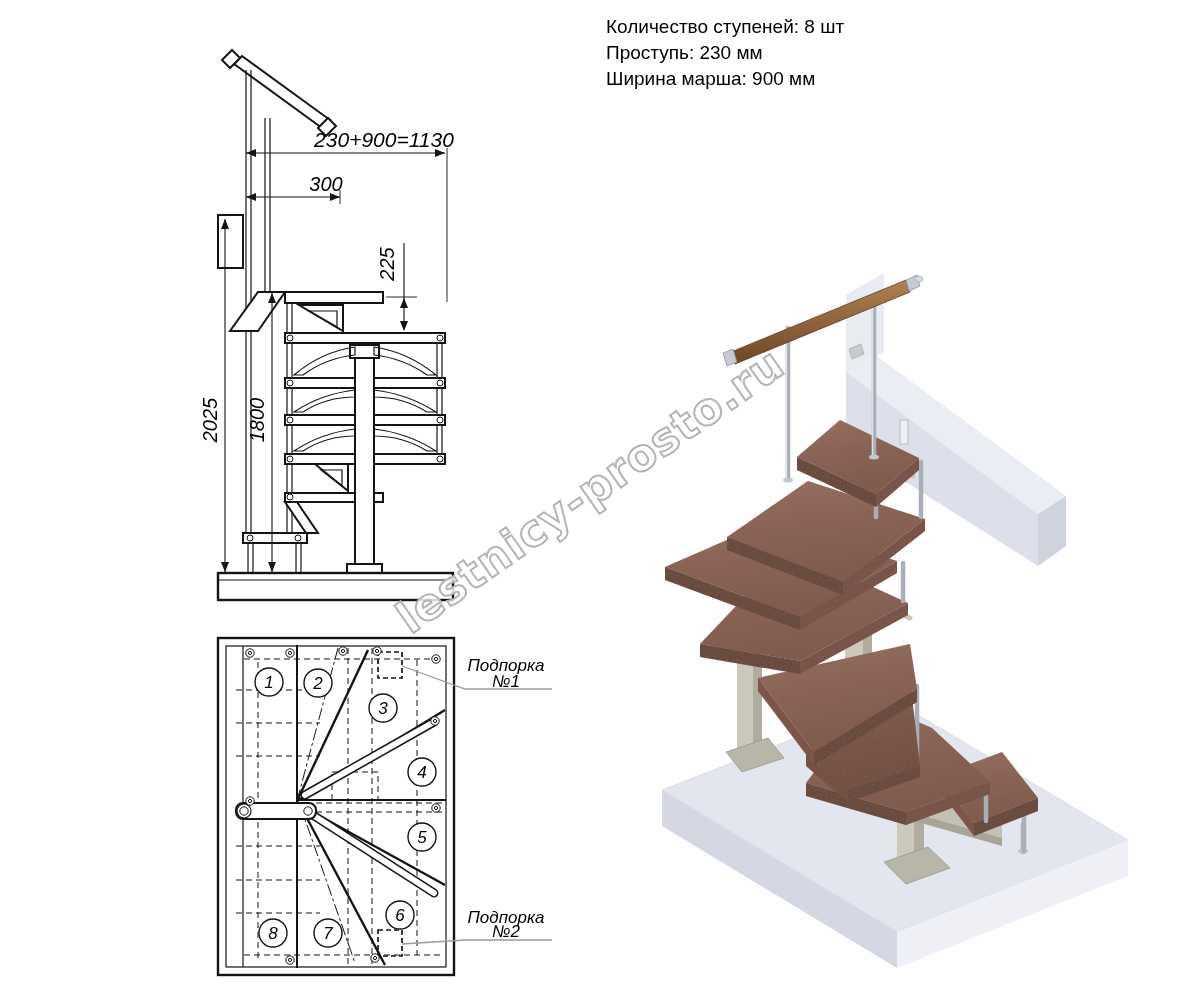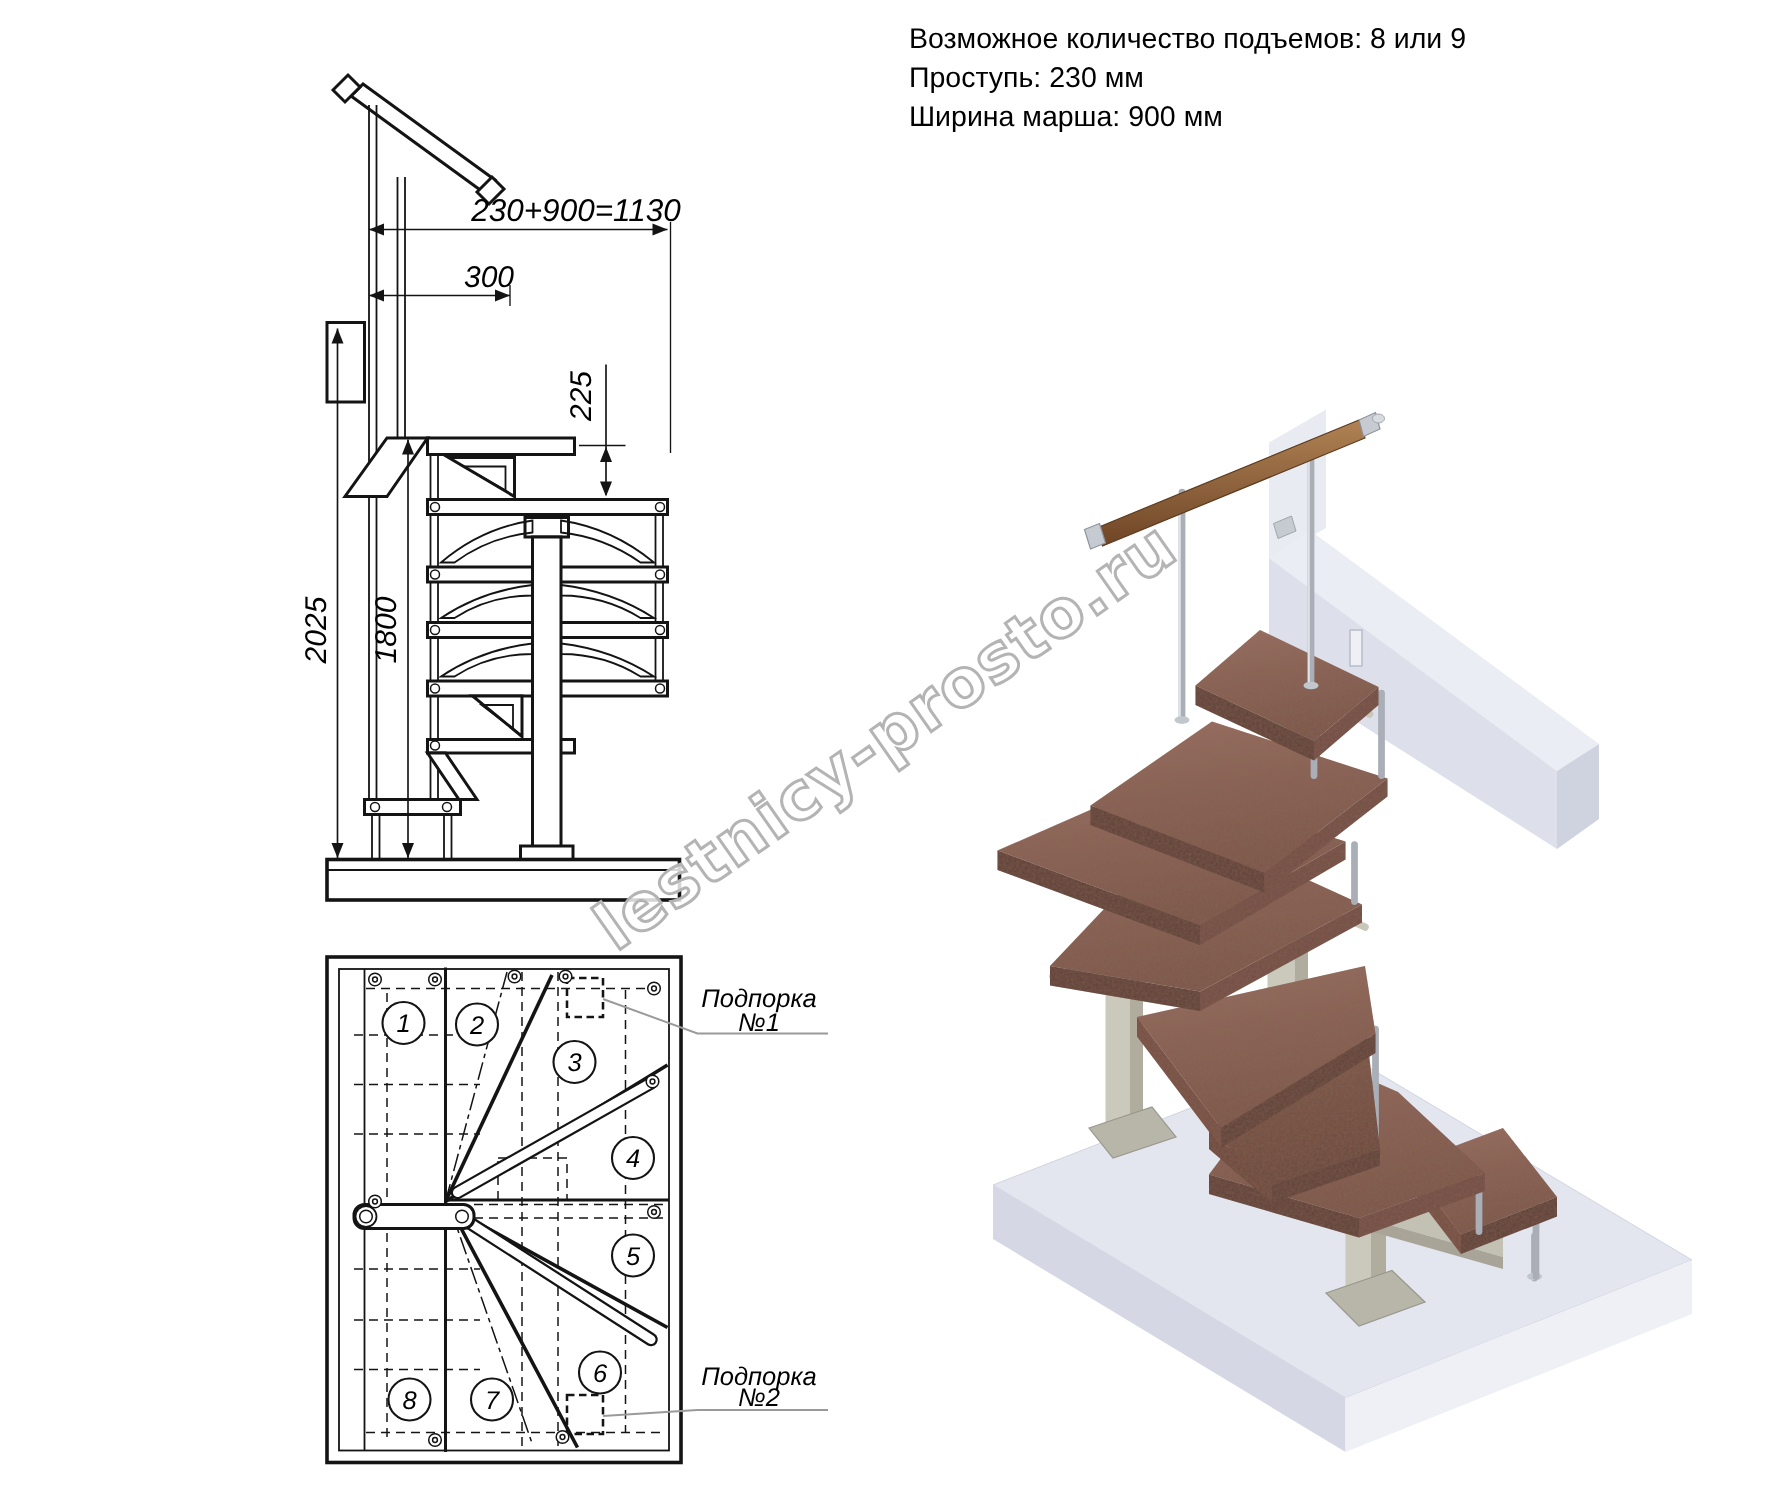--- a/index.html
+++ b/index.html
@@ -32,21 +32,21 @@
   .branch{stroke:#c9c6ba;stroke-width:5;fill:none;stroke-linecap:round;}
   .wm{font:bold 44px "DejaVu Sans",sans-serif;fill:#fff;fill-opacity:.82;
       stroke:#b4b4b4;stroke-width:2;letter-spacing:1px;}
 </style>
 </head>
 <body>
 
 <div id="stage">
 
   <div id="specs">
-    <div>Возможное количество подъемов: 8 или 9</div>
+    <div>Количество ступеней: 8 шт</div>
     <div>Проступь: 230 мм</div>
     <div>Ширина марша: 900 мм</div>
   </div>
 
   <svg width="1191" height="993" viewBox="0 0 1191 993">
     <defs>
       <linearGradient id="wg" x1="0" y1="0" x2="0.25" y2="1">
         <stop offset="0" stop-color="#9a7163"></stop>
           <stop offset="0.5" stop-color="#8a6255"></stop>
           <stop offset="1" stop-color="#7c574b"></stop>

